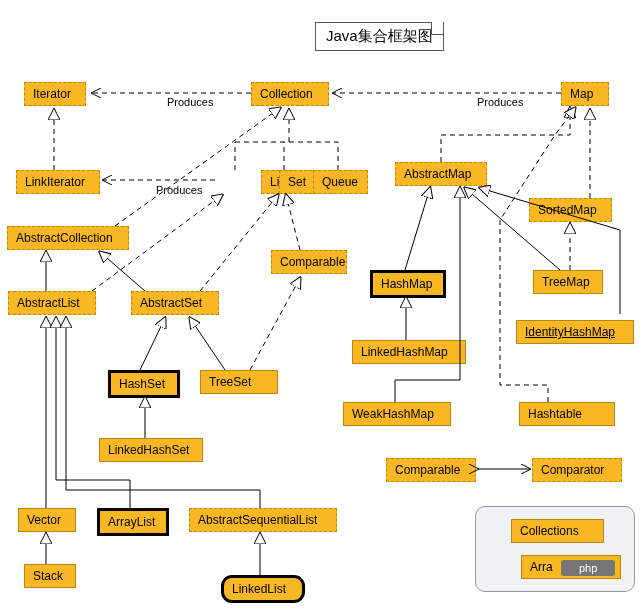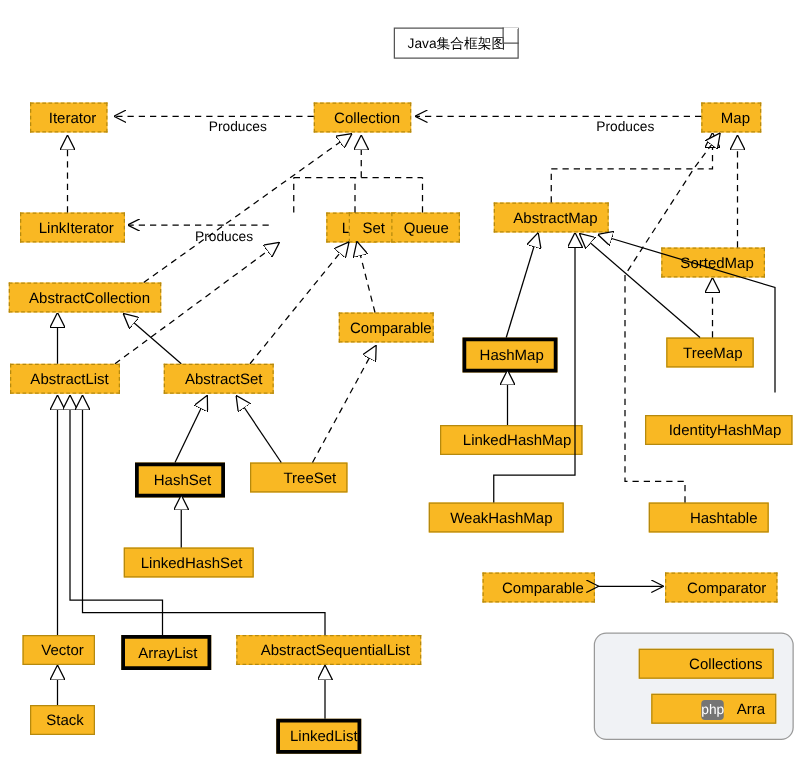--- a/index.html
+++ b/index.html
@@ -11,32 +11,32 @@
     font-family: Arial, sans-serif;
     font-size: 12px;
     background: #fff;
     overflow: hidden;
   }
   .node {
     position: absolute;
     background: #f9b823;
     border: 1px solid #b5890e;
     padding: 4px 8px;
-    text-align: right;
+    text-align: left;
     box-sizing: border-box;
     white-space: nowrap;
   }
   .dashed { border-style: dashed; }
   .bold { border: 3px solid #000; }
   .title-note {
     position: absolute;
     background: #fff;
     border: 1px solid #555;
     padding: 4px 10px;
-    font-size: 11px;
+    font-size: 15px;
   }
   .corner-fold {
     position: absolute;
     top: -1px; right: -1px;
     width: 12px; height: 12px;
     background: linear-gradient(135deg, #fff 0 50%, transparent 50%);
     border-left: 1px solid #555;
     border-bottom: 1px solid #555;
   }
   .edge-label {
@@ -58,21 +58,21 @@
     border: 1px solid #999;
     border-radius: 10px;
     box-sizing: border-box;
   }
   .legend .node { position: absolute; }
   .watermark {
     position: absolute;
     background: #757575;
     color: #fff;
     font-size: 11px;
-    padding: 2px 0;
+    padding: 2px 18px;
     border-radius: 3px;
   }
 </style>
 </head>
 <body>
 
 <div class="title-note" style="left:315px; top:22px;">
   <span>Java集合框架图</span>
   <div class="corner-fold"></div>
 </div>
@@ -85,44 +85,44 @@
 <div class="node dashed" style="left:215px; top:170px; width:40px;margin-left:46px;"><span>List</span></div>
 <div class="node dashed" style="left:266px; top:170px; width:38px;margin-left:13px;"><span>Set</span></div>
 <div class="node dashed" style="left:313px; top:170px; width:55px;"><span>Queue</span></div>
 <div class="node dashed" style="left:395px; top:162px; width:92px;"><span>AbstractMap</span></div>
 <div class="node dashed" style="left:529px; top:198px; width:83px;"><span>SortedMap</span></div>
 
 <div class="node dashed" style="left:7px; top:226px; width:122px;"><span>AbstractCollection</span></div>
 <div class="node dashed" style="left:271px; top:250px; width:76px;"><span>Comparable</span></div>
 <div class="node bold" style="left:370px; top:270px; width:76px;"><span>HashMap</span></div>
 <div class="node" style="left:533px; top:270px; width:70px;"><span>TreeMap</span></div>
-<div class="node" style="left:516px; top:332px; width:118px;"><span>IdentityHashMap</span></div>
+<div class="node" style="left:516px; top:320px; width:118px;text-decoration:underline;"><span>IdentityHashMap</span></div>
 
 <div class="node dashed" style="left:8px; top:291px; width:88px;"><span>AbstractList</span></div>
 <div class="node dashed" style="left:131px; top:291px; width:88px;"><span>AbstractSet</span></div>
 <div class="node" style="left:352px; top:340px; width:114px;"><span>LinkedHashMap</span></div>
 
 <div class="node bold" style="left:108px; top:370px; width:72px;"><span>HashSet</span></div>
 <div class="node" style="left:200px; top:370px; width:78px;"><span>TreeSet</span></div>
 <div class="node" style="left:343px; top:402px; width:108px;"><span>WeakHashMap</span></div>
 <div class="node" style="left:519px; top:402px; width:96px;"><span>Hashtable</span></div>
 
 <div class="node" style="left:99px; top:438px; width:104px;"><span>LinkedHashSet</span></div>
 <div class="node dashed" style="left:386px; top:458px; width:90px;"><span>Comparable</span></div>
 <div class="node dashed" style="left:532px; top:458px; width:90px;"><span>Comparator</span></div>
 
 <div class="node" style="left:18px; top:508px; width:58px;"><span>Vector</span></div>
 <div class="node bold" style="left:97px; top:508px; width:72px;"><span>ArrayList</span></div>
 <div class="node dashed" style="left:189px; top:508px; width:148px;"><span>AbstractSequentialList</span></div>
 
 <div class="node" style="left:24px; top:564px; width:52px;"><span>Stack</span></div>
-<div class="node bold" style="left:221px; top:575px; width:68px;"><span>LinkedList</span></div>
+<div class="node bold" style="left:221px; top:575px; width:84px;border-radius:11px;"><span>LinkedList</span></div>
 
 <div class="legend" style="left:475px; top:506px; width:160px; height:86px;">
-  <div class="node" style="left:35px; top:12px; width:108px;"><span>Collections</span></div>
+  <div class="node" style="left:35px; top:12px; width:93px;"><span>Collections</span></div>
   <div class="node" style="left:45px; top:48px; width:100px;"><span>Arra</span></div>
 </div>
 
 <div class="watermark" style="left:561px; top:560px;"><span>php</span></div>
 
 <div class="edge-label" style="left:138px; top:96px;"><span>Produces</span></div>
 <div class="edge-label" style="left:448px; top:96px;"><span>Produces</span></div>
 <div class="edge-label" style="left:127px; top:184px;"><span>Produces</span></div>
 
 <svg class="lines">

